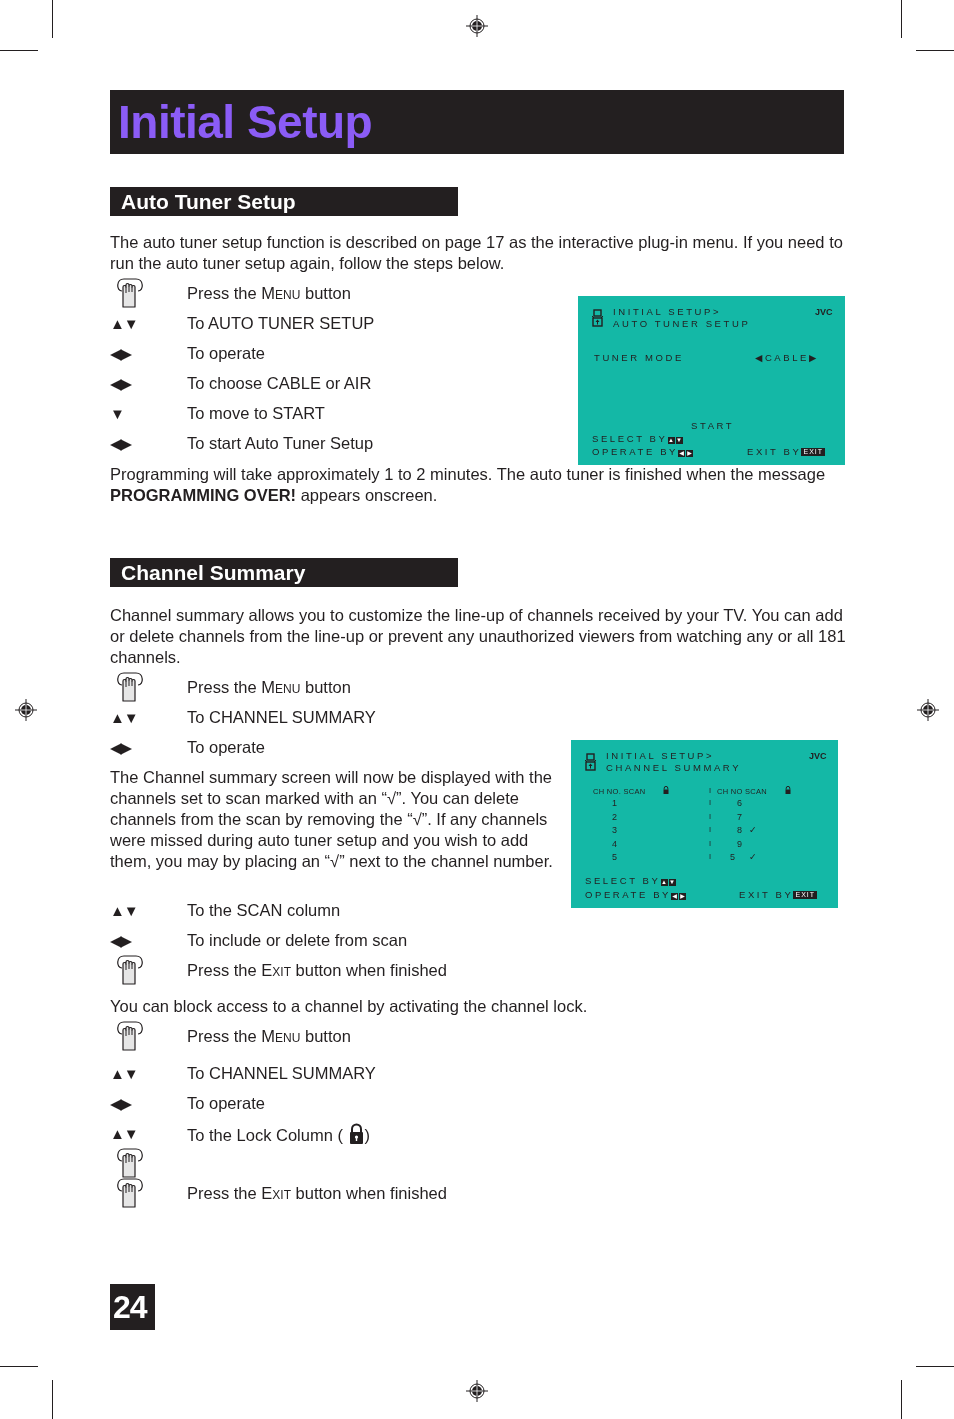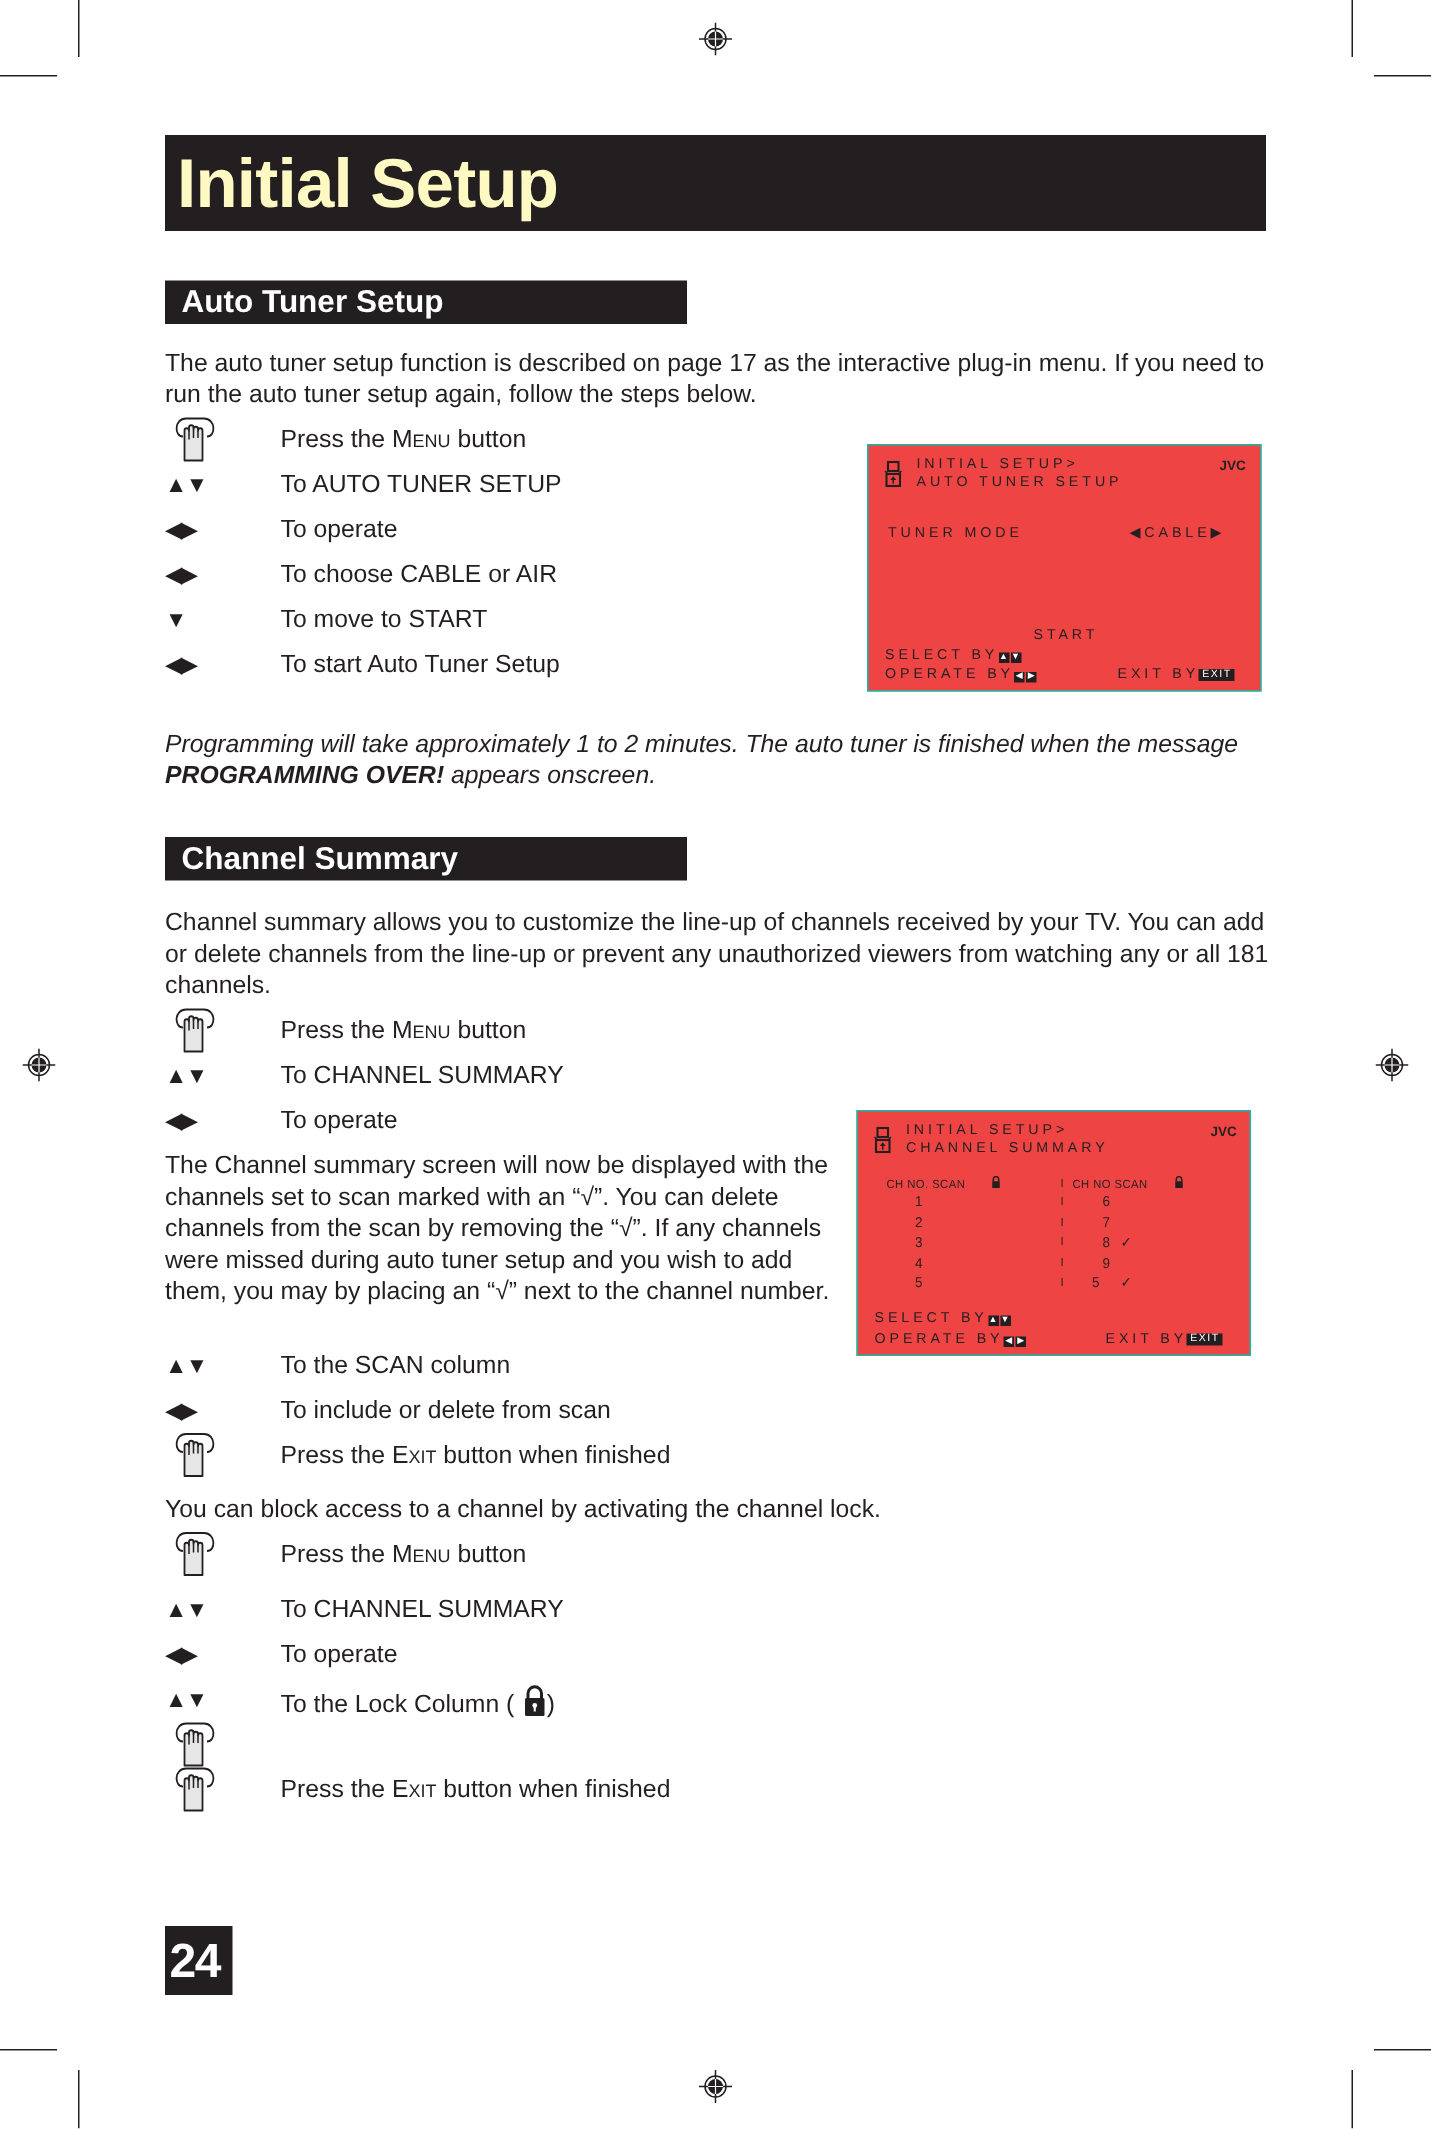--- a/index.html
+++ b/index.html
@@ -5,38 +5,38 @@
   html, body { margin:0; padding:0; background:#ffffff; }
   body { width:954px; height:1419px; position:relative; overflow:hidden;
          font-family:"Liberation Sans", sans-serif; color:#231f20; }
   .abs { position:absolute; }
   
   .crop-v { position:absolute; width:1px; background:#231f20; }
   .crop-h { position:absolute; height:1px; background:#231f20; }
   .reg { position:absolute; width:22px; height:22px; }
 
   .title-bar { left:110px; top:90px; width:734px; height:64px; background:#231f20; }
-  .title-bar span { position:absolute; left:8px; top:4px; color:#fef9c3; font-weight:bold;
+  .title-bar span { position:absolute; left:8px; top:4px; color:#8b5cf6; font-weight:bold;
          font-size:46px; letter-spacing:-0.5px; line-height:56px; }
 
   .section-bar { left:110px; width:348px; height:29px; background:#231f20; }
   .section-bar span { position:absolute; left:11px; top:2px; color:#fff; font-weight:bold;
          font-size:21px; line-height:26px; }
 
   .para { left:110px; width:740px; font-size:16.5px; line-height:21px; }
   .para b { font-weight:bold; }
 
   .step { position:absolute; left:110px; height:24px; width:600px; }
   .step .ico { position:absolute; left:0; top:0; width:60px; height:30px; }
   .step .txt { position:absolute; left:77px; top:0; font-size:16.5px; line-height:21px; white-space:nowrap; }
   .sc { font-variant:small-caps; }
 
   .arrows { font-size:15px; line-height:21px; letter-spacing:-1px; }
 
-  .osd { position:absolute; border:1px solid #14b8a6; background:#ef4444;
+  .osd { position:absolute; border:3px solid #14b8a6; background:#14b8a6;
          font-family:"Liberation Sans", sans-serif; font-size:9.5px; letter-spacing:2.6px; color:#231f20; }
   .osd .t { position:absolute; white-space:nowrap; line-height:12px; }
   .osd .small { font-size:7.5px; letter-spacing:0.3px; transform:scaleY(1.05);text-align:right; }
   .osd .jvc { font-weight:bold; letter-spacing:0; font-size:9px; }
   .key { display:inline-block; background:#231f20; color:#fff; font-size:7px; line-height:8px;
          padding:0 2px; letter-spacing:1px; vertical-align:1px; }
   .kbox { display:inline-block; width:7px; height:7px; background:#231f20; color:#fff;
           font-size:6px; line-height:7px; text-align:center; letter-spacing:0; vertical-align:0px; margin-right:1px; }
 
   .pagenum { left:110px; top:1284px; width:45px; height:46px; background:#231f20; }
@@ -141,21 +141,21 @@
   <div class="t" style="left:32px;top:19px;">AUTO TUNER SETUP</div>
   <div class="t jvc" style="left:234px;top:7px;">JVC</div>
   <div class="t" style="left:13px;top:53px;">TUNER MODE</div>
   <div class="t" style="left:174px;top:53px;">◀CABLE▶</div>
   <div class="t" style="left:110px;top:121px;">START</div>
   <div class="t" style="left:11px;top:134px;"><span>SELECT   BY</span><span class="kbox">▲</span><span class="kbox">▼</span></div>
   <div class="t" style="left:11px;top:147px;"><span>OPERATE BY</span><span class="kbox">◀</span><span class="kbox">▶</span></div>
   <div class="t" style="left:166px;top:147px;"><span>EXIT BY</span><span class="key">EXIT</span></div>
 </div>
 
-<div class="abs para" style="top:486px;font-style:italic;"><span>Programming will take approximately 1 to 2 minutes.  The auto tuner is finished when the message </span><b>PROGRAMMING OVER!</b><span> appears onscreen.</span></div>
+<div class="abs para" style="top:464px;"><span>Programming will take approximately 1 to 2 minutes.  The auto tuner is finished when the message </span><b>PROGRAMMING OVER!</b><span> appears onscreen.</span></div>
 
 <div class="abs section-bar" style="top:558px;">
   <span>Channel Summary</span>
 </div>
 <div class="abs para" style="top:605px;width:736px;">Channel summary allows you to customize the line-up of channels received by your TV. You can add or delete channels from the line-up or prevent any unauthorized viewers from watching any or all 181 channels.</div>
 
 <div id="steps-a">
     <div class="step" style="top: 677px;">
       <div class="ico" style="top: -6px; left: 2px;"><svg width="38" height="34" viewBox="0 0 38 34">
           <path d="M10 14 C4 14 4 2 12 2 L24 2 C32 2 32 14 26 14" fill="none" stroke="#231f20" stroke-width="1.2"></path>

